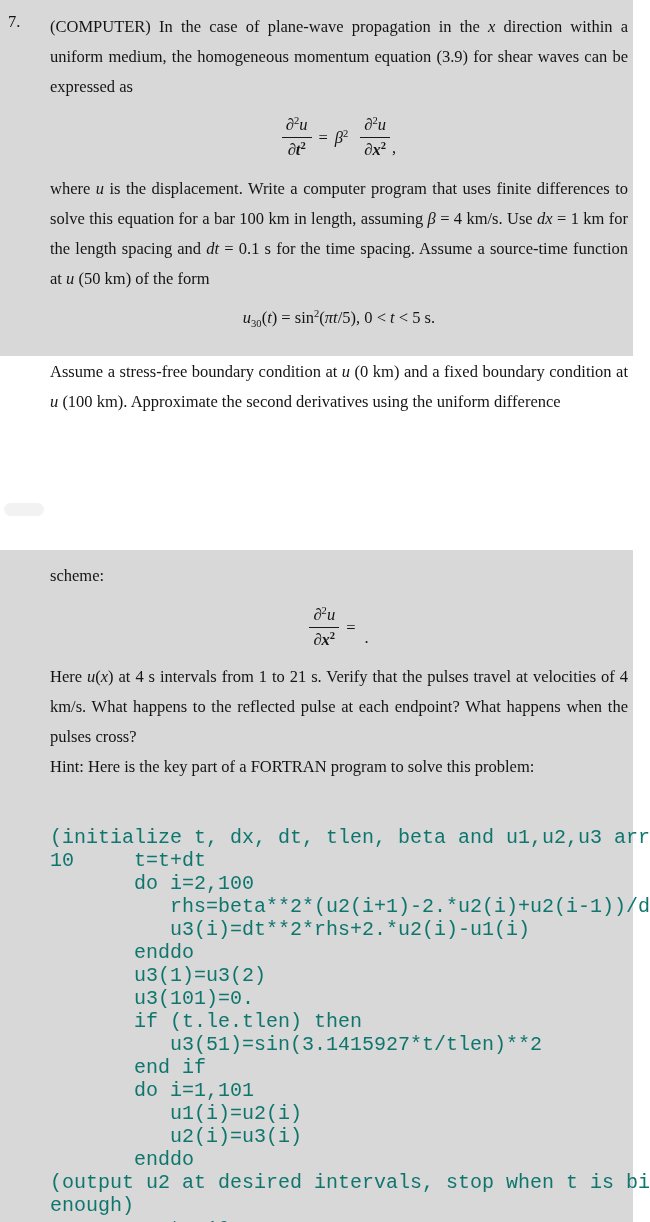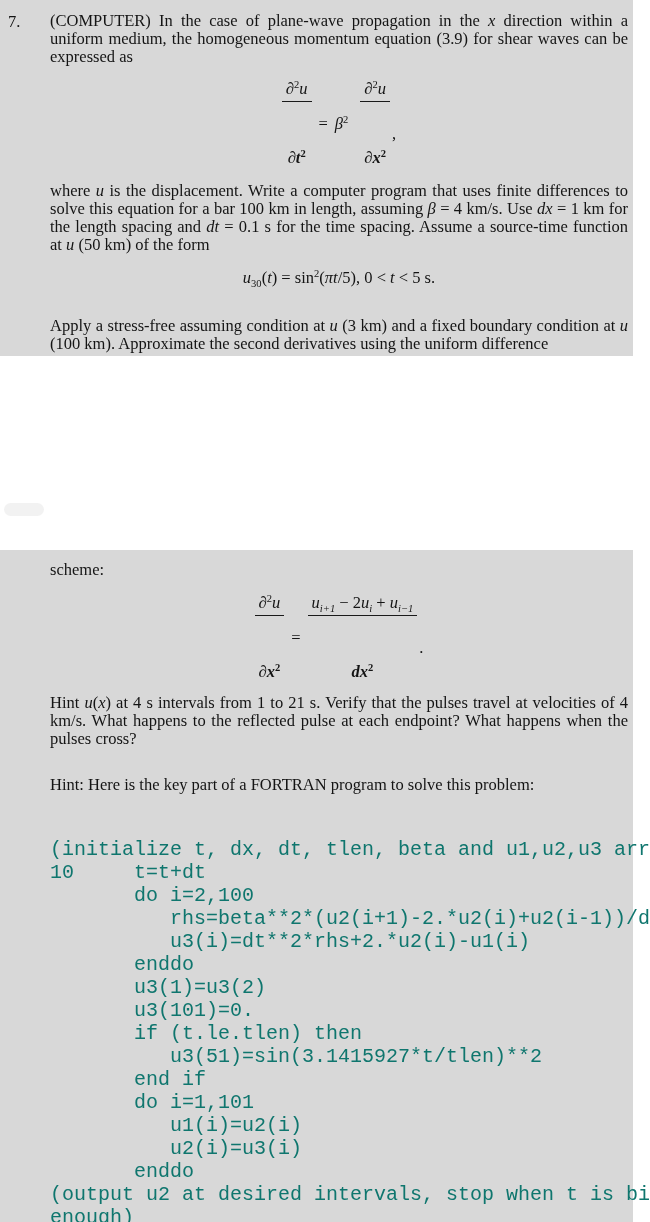--- a/index.html
+++ b/index.html
@@ -9,39 +9,39 @@
     font-size:16.5px; color:#141414; overflow:hidden;
   }
   .band { position:absolute; left:0; background:#d8d8d8; }
   .band-top { top:0; width:633px; height:356px; }
   .band-bottom { top:550px; width:633px; height:673px; }
 
   .prob { display:flex; padding:12px 5px 0 8px; }
   .prob-num { width:42px; flex:none; }
   .prob-body { flex:1; min-width:0; }
 
-  .para { margin:0; text-align:justify; line-height:18px; }
+  .para { margin:0; text-align:justify; line-height:30px; }
   .it { font-style:italic; }
   sup, sub { font-size:64%; line-height:0; }
 
   .eq { display:flex; justify-content:center; align-items:center; }
   .eq1 { margin:13px 0 14px; }
   .eq2 { margin:13px 0 29px; line-height:21px; }
   .eq3 { margin:14px 0 12px; }
 
-  .frac { display:inline-flex; flex-direction:column; text-align:center;gap:44px; }
+  .frac { display:inline-flex; flex-direction:column; text-align:center; }
   .frac .num { display:block; padding:0 4px 2px; border-bottom:1px solid #1a1a1a; line-height:20px; }
   .frac .den { display:block; padding:2px 4px 0; line-height:20px;font-weight:bold; }
   .eqsign { margin:0 7px; }
   .coef { margin-right:12px; }
   .tail { position:relative; top:10px; margin-left:2px; }
 
   .scheme { text-align:left; }
   .bottom-inner { padding:11px 5px 0 50px; }
-  .hint { margin-top:28px; }
+  .hint { margin-top:0; }
 
   .code {
     margin:44px 0 0 0;
     font-family:"Liberation Mono","DejaVu Sans Mono",monospace;
     font-size:20px; line-height:23px; white-space:pre; color:#0f766e;
   }
 
   .artifact {
     position:absolute; left:4px; top:503px; width:40px; height:13px;
     background:rgba(0,0,0,0.05); border-radius:7px;
@@ -72,47 +72,43 @@
           </span>
           <span class="tail">,</span>
         </div>
 
         <p class="para"><span>where </span><span class="it">u</span><span> is the displacement. Write a computer program that uses finite differences to solve this equation for a bar 100 km in length, assuming </span><span class="it">β</span><span> = 4 km/s. Use </span><span class="it">dx</span><span> = 1 km for the length spacing and </span><span class="it">dt</span><span> = 0.1 s for the time spacing. Assume a source-time function at </span><span class="it">u</span><span> (50 km) of the form</span></p>
 
         <div class="eq eq2">
           <span><span class="it">u</span><sub>30</sub><span>(</span><span class="it">t</span><span>) = sin</span><sup>2</sup><span>(</span><span class="it">πt</span><span>/5), 0 &lt; </span><span class="it">t</span><span> &lt; 5 s.</span></span>
         </div>
 
-        <p class="para"><span>Apply a stress-free assuming condition at </span><span class="it">u</span><span> (3 km) and a fixed boundary condition at </span><span class="it">u</span><span> (100 km). Approximate the second derivatives using the uniform difference</span></p>
+        <p class="para"><span>Assume a stress-free boundary condition at </span><span class="it">u</span><span> (0 km) and a fixed boundary condition at </span><span class="it">u</span><span> (100 km). Approximate the second derivatives using the uniform difference</span></p>
 
       </div>
     </div>
   </div>
 
   <div class="artifact"></div>
 
   <div class="band band-bottom">
     <div class="bottom-inner">
 
       <p class="para scheme">scheme:</p>
 
       <div class="eq eq3">
         <span class="frac">
           <span class="num"><span class="it">∂</span><sup>2</sup><span class="it">u</span></span>
           <span class="den"><span class="it">∂x</span><sup>2</sup></span>
         </span>
         <span class="eqsign">=</span>
-        <span class="frac">
-          <span class="num"><span class="it">u</span><sub class="it">i+1</sub><span> − 2</span><span class="it">u</span><sub class="it">i</sub><span> + </span><span class="it">u</span><sub class="it">i−1</sub></span>
-          <span class="den"><span class="it">dx</span><sup>2</sup></span>
-        </span>
         <span class="tail">.</span>
       </div>
 
-      <p class="para"><span>Hint </span><span class="it">u</span><span>(</span><span class="it">x</span><span>) at 4 s intervals from 1 to 21 s. Verify that the pulses travel at velocities of 4 km/s. What happens to the reflected pulse at each endpoint? What happens when the pulses cross?</span></p>
+      <p class="para"><span>Here </span><span class="it">u</span><span>(</span><span class="it">x</span><span>) at 4 s intervals from 1 to 21 s. Verify that the pulses travel at velocities of 4 km/s. What happens to the reflected pulse at each endpoint? What happens when the pulses cross?</span></p>
 
       <p class="para hint">Hint: Here is the key part of a FORTRAN program to solve this problem:</p>
 
       <pre class="code">(initialize t, dx, dt, tlen, beta and u1,u2,u3 arrays)
 10     t=t+dt
        do i=2,100
           rhs=beta**2*(u2(i+1)-2.*u2(i)+u2(i-1))/dx**2
           u3(i)=dt**2*rhs+2.*u2(i)-u1(i)
        enddo
        u3(1)=u3(2)

